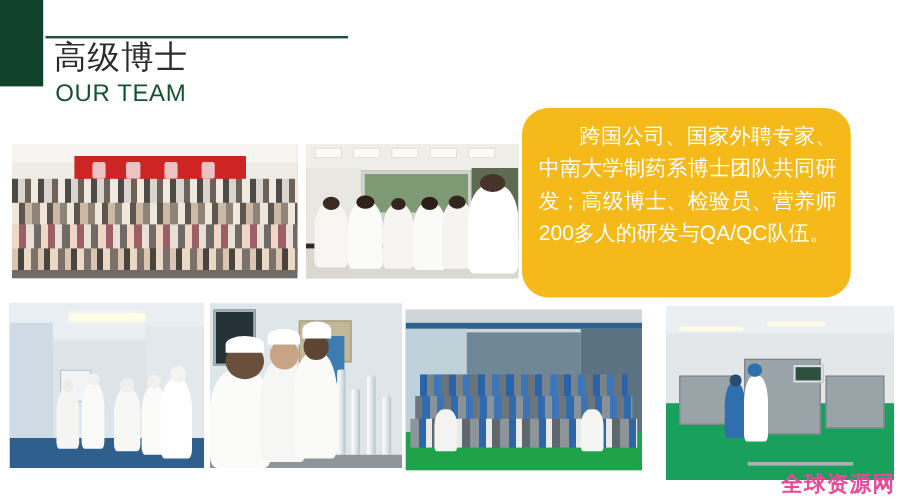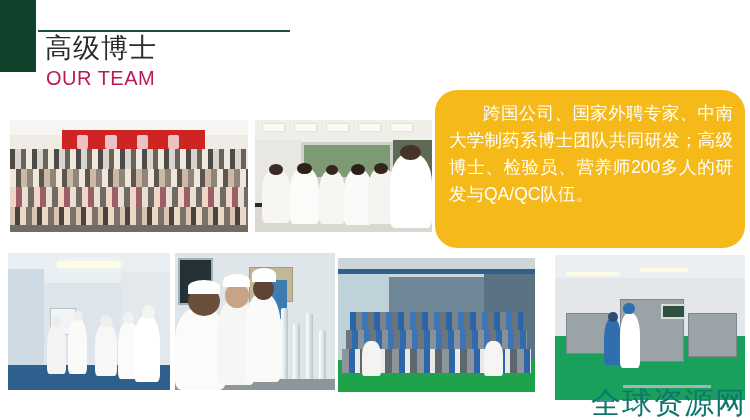--- a/index.html
+++ b/index.html
@@ -46,31 +46,31 @@
     font-weight: 400;
     white-space: nowrap;
   }
   .title-en {
     position: absolute;
     left: 46px;
     top: 66px;
     font-size: 20px;
     line-height: 24px;
     letter-spacing: 0.5px;
-    color: #be185d;
+    color: #14532d;
     font-weight: 400;
     white-space: nowrap;
   }
 
   
   .callout {
     position: absolute;
     left: 435px;
     top: 90px;
-    width: 310px;
+    width: 274px;
     height: 158px;
     background: #f6b91a;
     border-radius: 22px;
     box-sizing: border-box;
     padding: 10px 12px 8px 14px;
     z-index: 5;
   }
   .callout-text {
     color: #ffffff;
     font-size: 17.5px;
@@ -151,24 +151,24 @@
   .pF .wall   { position:absolute; left:0; top:16%; right:0; height:42%; background:#e3e7ea; }
   .pF .floor  { position:absolute; left:0; bottom:0; right:0; height:44%; background:#18a05c; }
   .pF .mach   { position:absolute; background:#9aa3a7; border:1px solid #7d868a; box-sizing:border-box; }
   .pF .panel  { position:absolute; background:#2f4f3f; border:2px solid #d8dde0; box-sizing:border-box; }
 
   
   .watermark {
     position: absolute;
     right: 4px;
     bottom: 2px;
-    font-size: 30px;
+    font-size: 18px;
     line-height: 30px;
-    font-weight: 400;
-    color: #0f766e;
+    font-weight: 700;
+    color: #ec4899;
     letter-spacing: 1px;
     z-index: 9;
     white-space: nowrap;
   }
 </style>
 </head>
 <body>
 
 <div id="slide">
 

